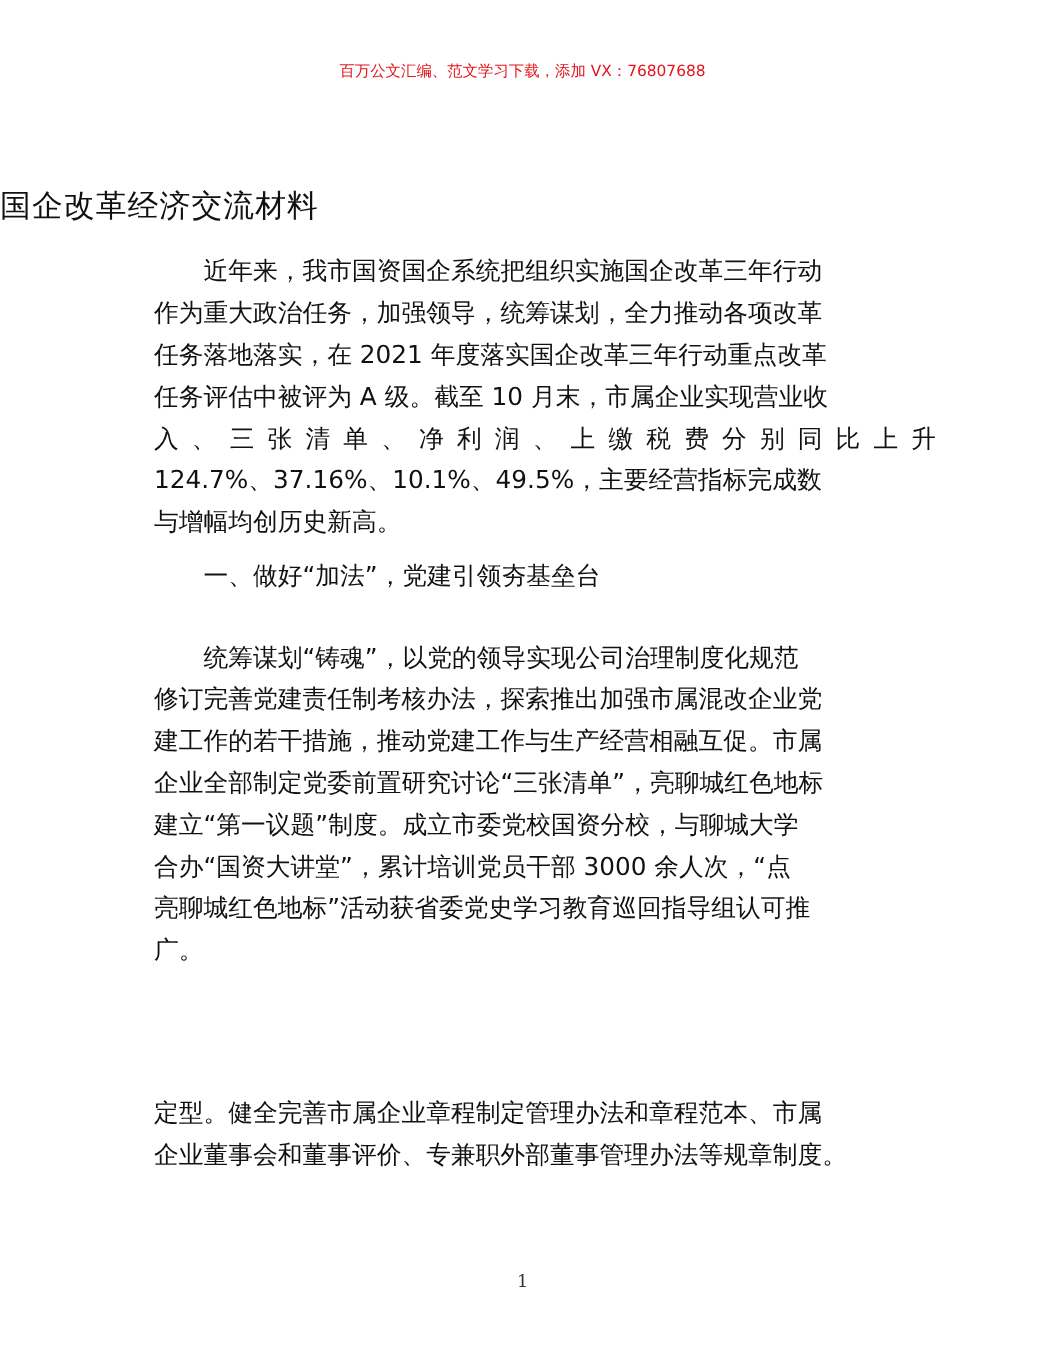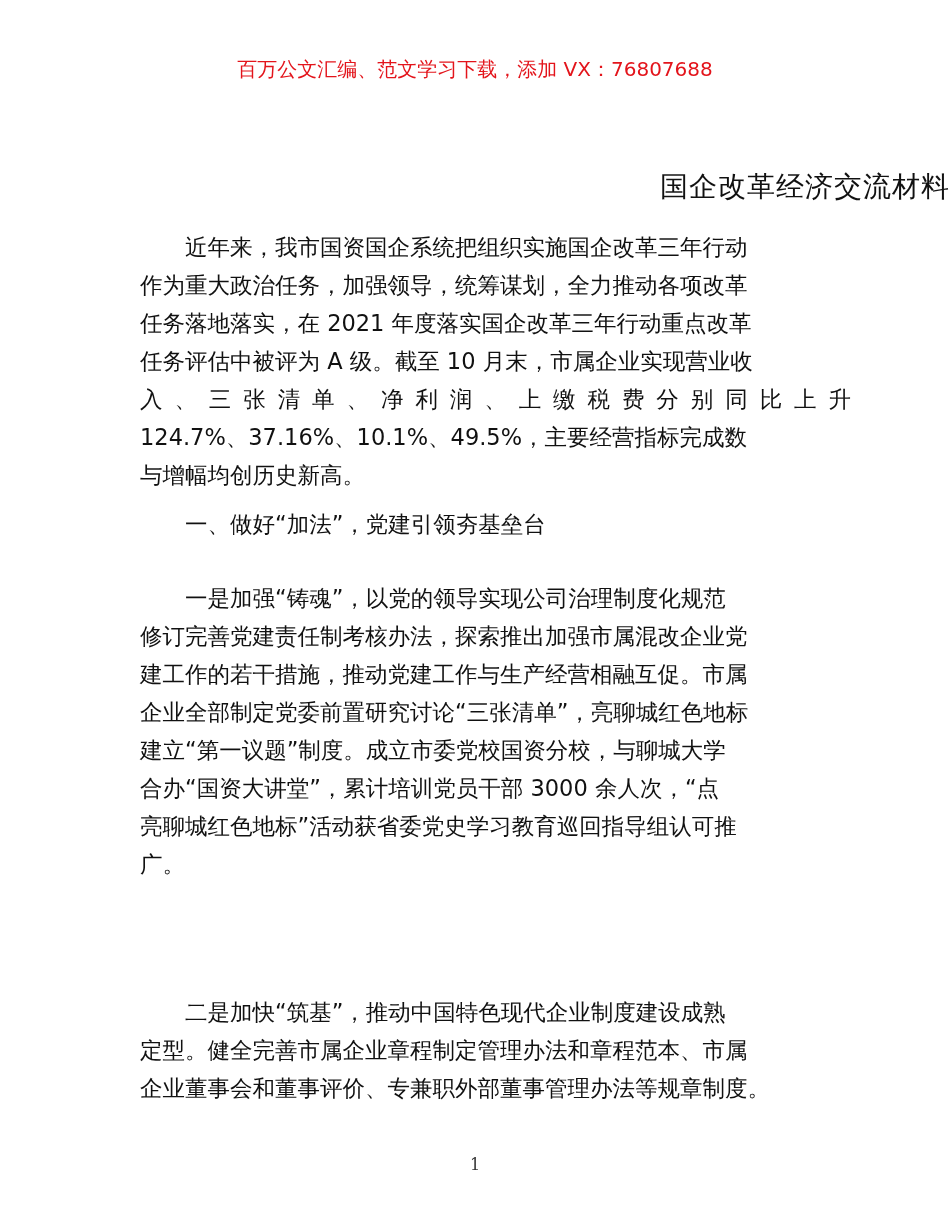--- a/index.html
+++ b/index.html
@@ -1,20 +1,20 @@
 <!DOCTYPE html>
 <html><head>
 <meta charset="utf-8">
 <style>
   html, body { margin: 0; padding: 0; background: #ffffff; }
   body { width: 950px; height: 1230px; position: relative; overflow: hidden;
          font-family: "DejaVu Sans", "Liberation Sans", sans-serif; color: #111111; }
   .header-note { position: absolute; top: 56px; left: 0; width: 950px; text-align: center;
-                 font-size: 20px; color: #e3141b; letter-spacing: 0px; }
-  .title { position: absolute; top: 168px; left: 0; width: 950px; text-align: right;
+                 font-size: 14px; color: #e3141b; letter-spacing: 0px; }
+  .title { position: absolute; top: 168px; left: 0; width: 950px; text-align: left;
            font-size: 28px; color: #111; letter-spacing: 1px; }
   .body-text { position: absolute; left: 140px; width: 672px; font-size: 22.5px;
                line-height: 38px; color: #111; }
   .p1 { top: 228px; }
   .h1 { top: 505px; }
   .p2 { top: 579px; }
   .p3 { top: 993px; }
   .line { display: block; white-space: nowrap; }
   .indent { padding-left: 2em; }
   .spread { letter-spacing: 0.53em; }
@@ -36,29 +36,28 @@
   <span class="line spread">入、三张清单、净利润、上缴税费分别同比上升</span>
   <span class="line">124.7%、37.16%、10.1%、49.5%，主要经营指标完成数</span>
   <span class="line">与增幅均创历史新高。</span>
 </div>
 
 <div class="body-text h1">
   <span class="line indent">一、做好“加法”，党建引领夯基垒台</span>
 </div>
 
 <div class="body-text p2">
-  <span class="line indent">一是加强“铸魂”，以党的领导实现公司治理制度化规范</span>
+  <span class="line indent">统筹谋划“铸魂”，以党的领导实现公司治理制度化规范</span>
   <span class="line">修订完善党建责任制考核办法，探索推出加强市属混改企业党</span>
   <span class="line">建工作的若干措施，推动党建工作与生产经营相融互促。市属</span>
   <span class="line">企业全部制定党委前置研究讨论“三张清单”，亮聊城红色地标</span>
   <span class="line">建立“第一议题”制度。成立市委党校国资分校，与聊城大学</span>
   <span class="line">合办“国资大讲堂”，累计培训党员干部 3000 余人次，“点</span>
   <span class="line">亮聊城红色地标”活动获省委党史学习教育巡回指导组认可推</span>
   <span class="line">广。</span>
 </div>
 
 <div class="body-text p3">
-  <span class="line indent">二是加快“筑基”，推动中国特色现代企业制度建设成熟</span>
   <span class="line">定型。健全完善市属企业章程制定管理办法和章程范本、市属</span>
   <span class="line">企业董事会和董事评价、专兼职外部董事管理办法等规章制度。</span>
 </div>
 
 <div class="page-num">1</div>
 
 </body></html>

